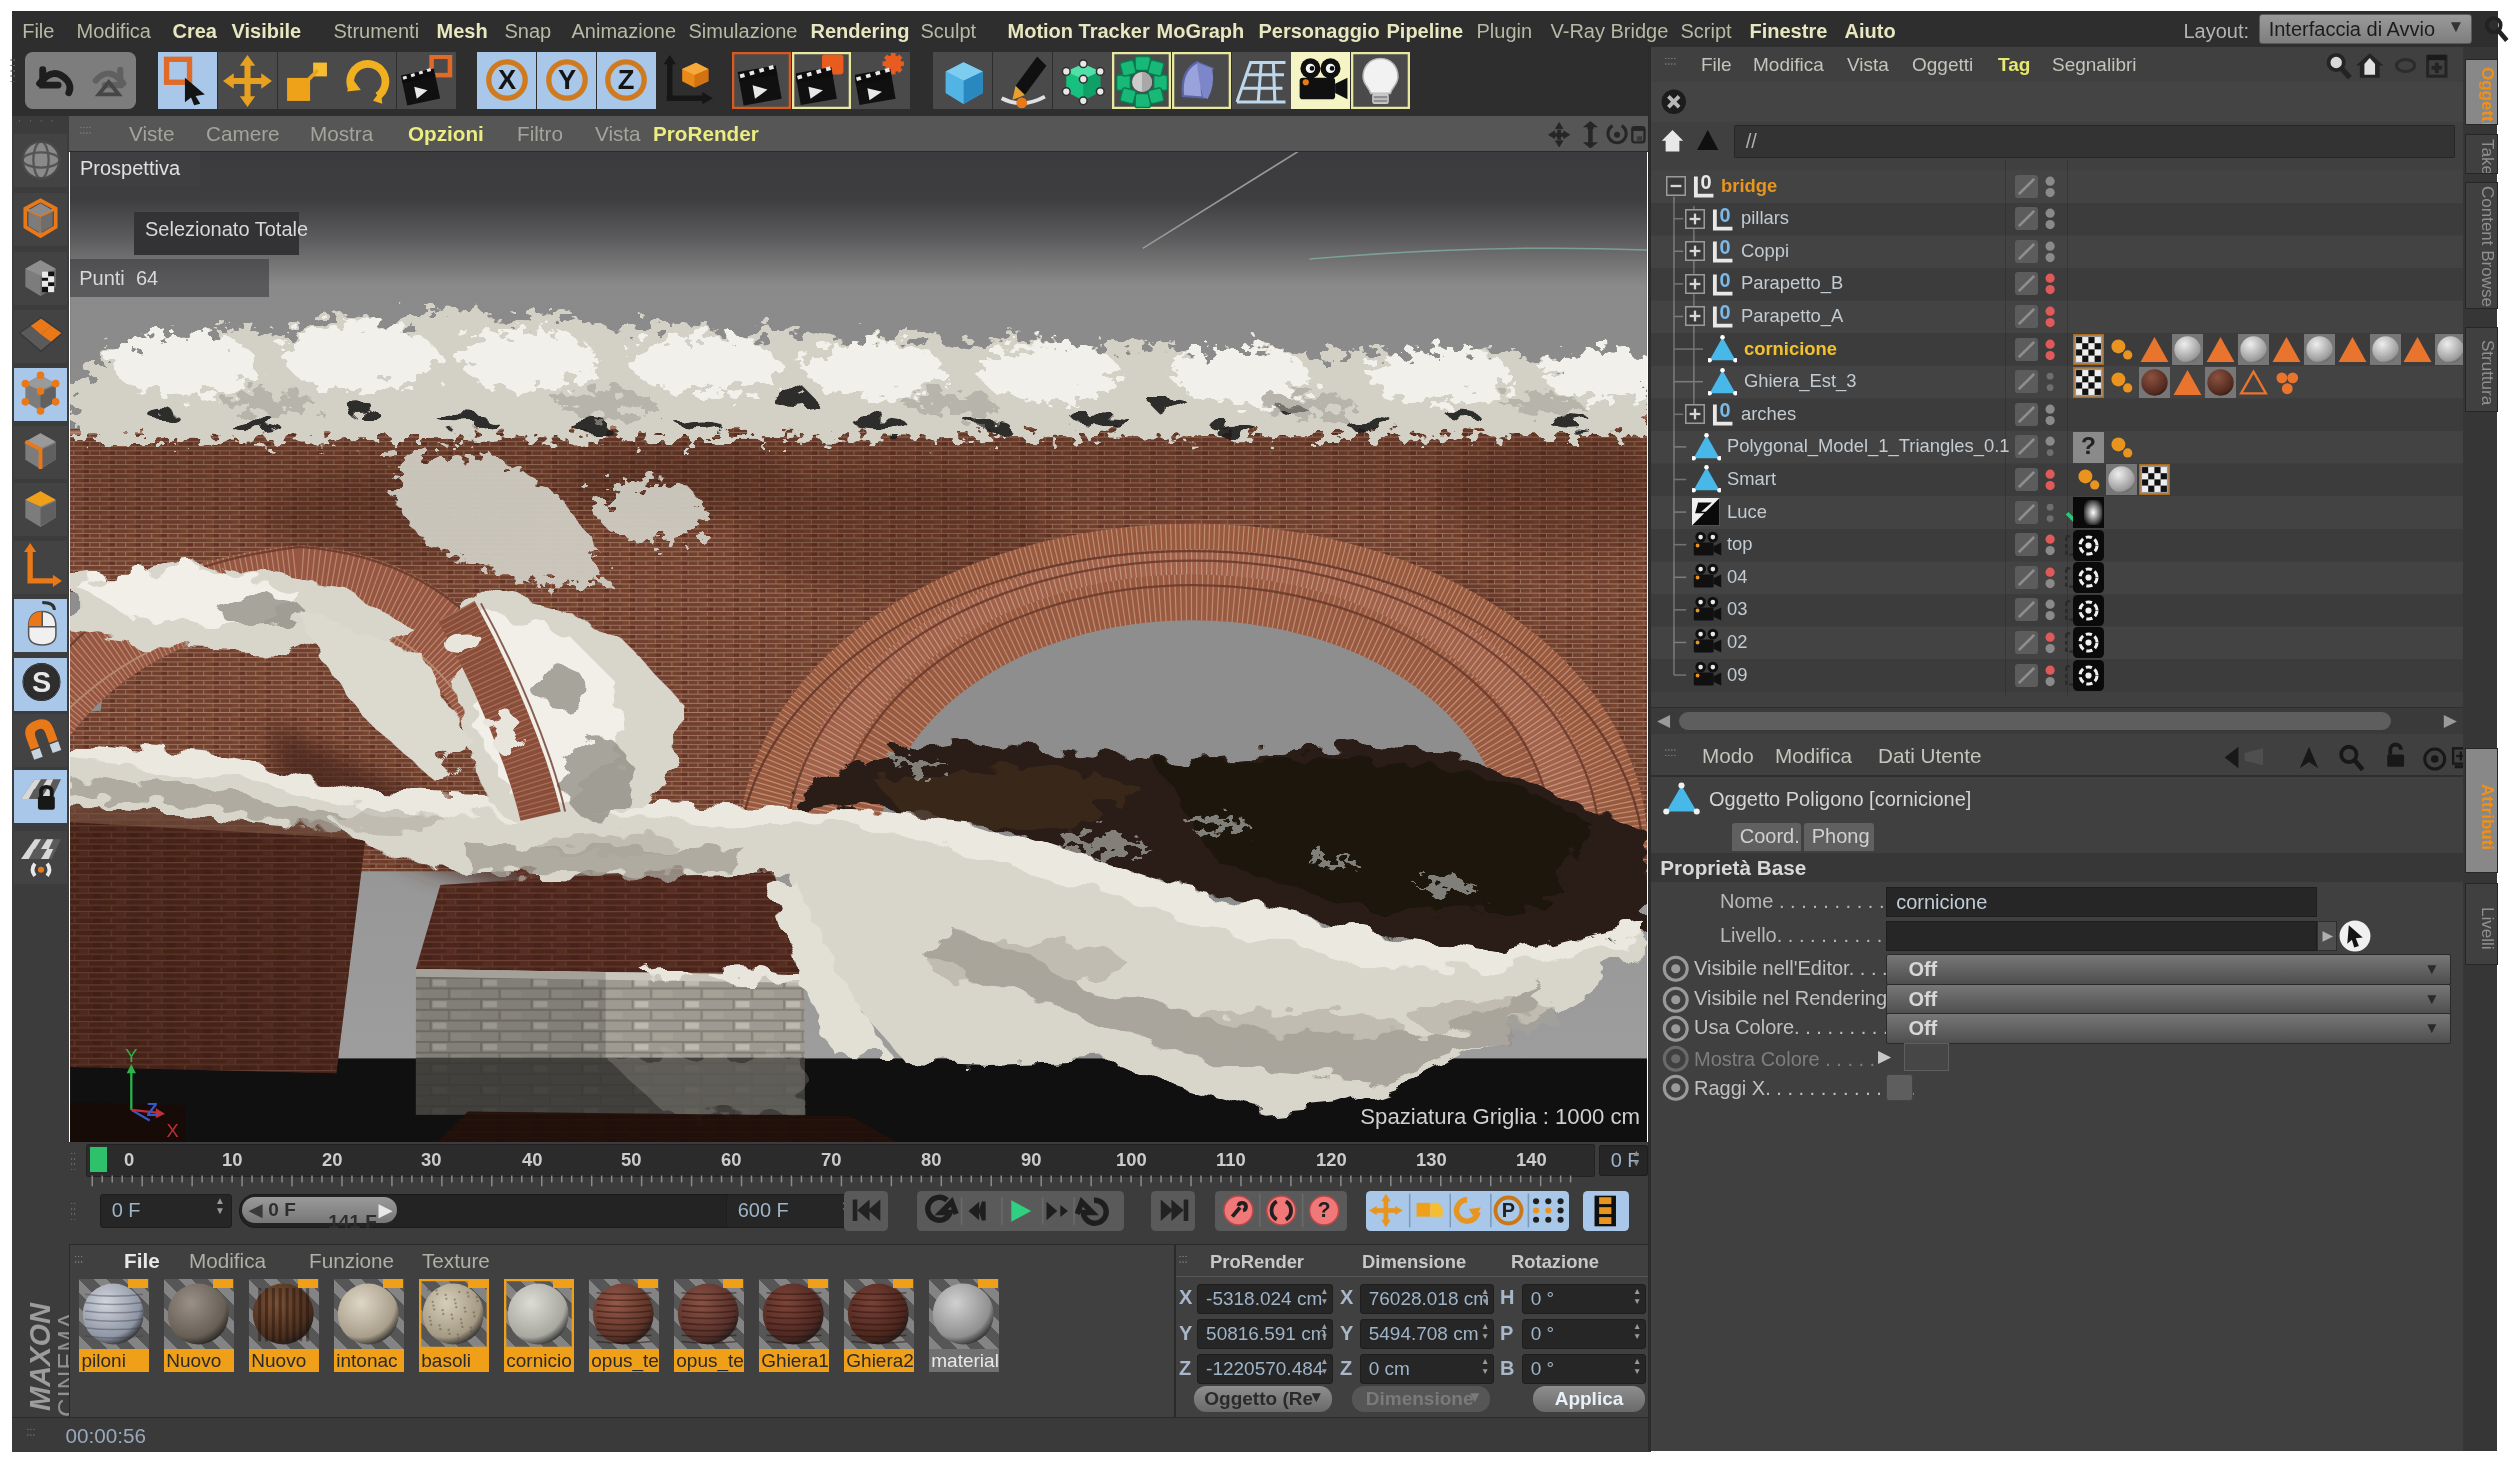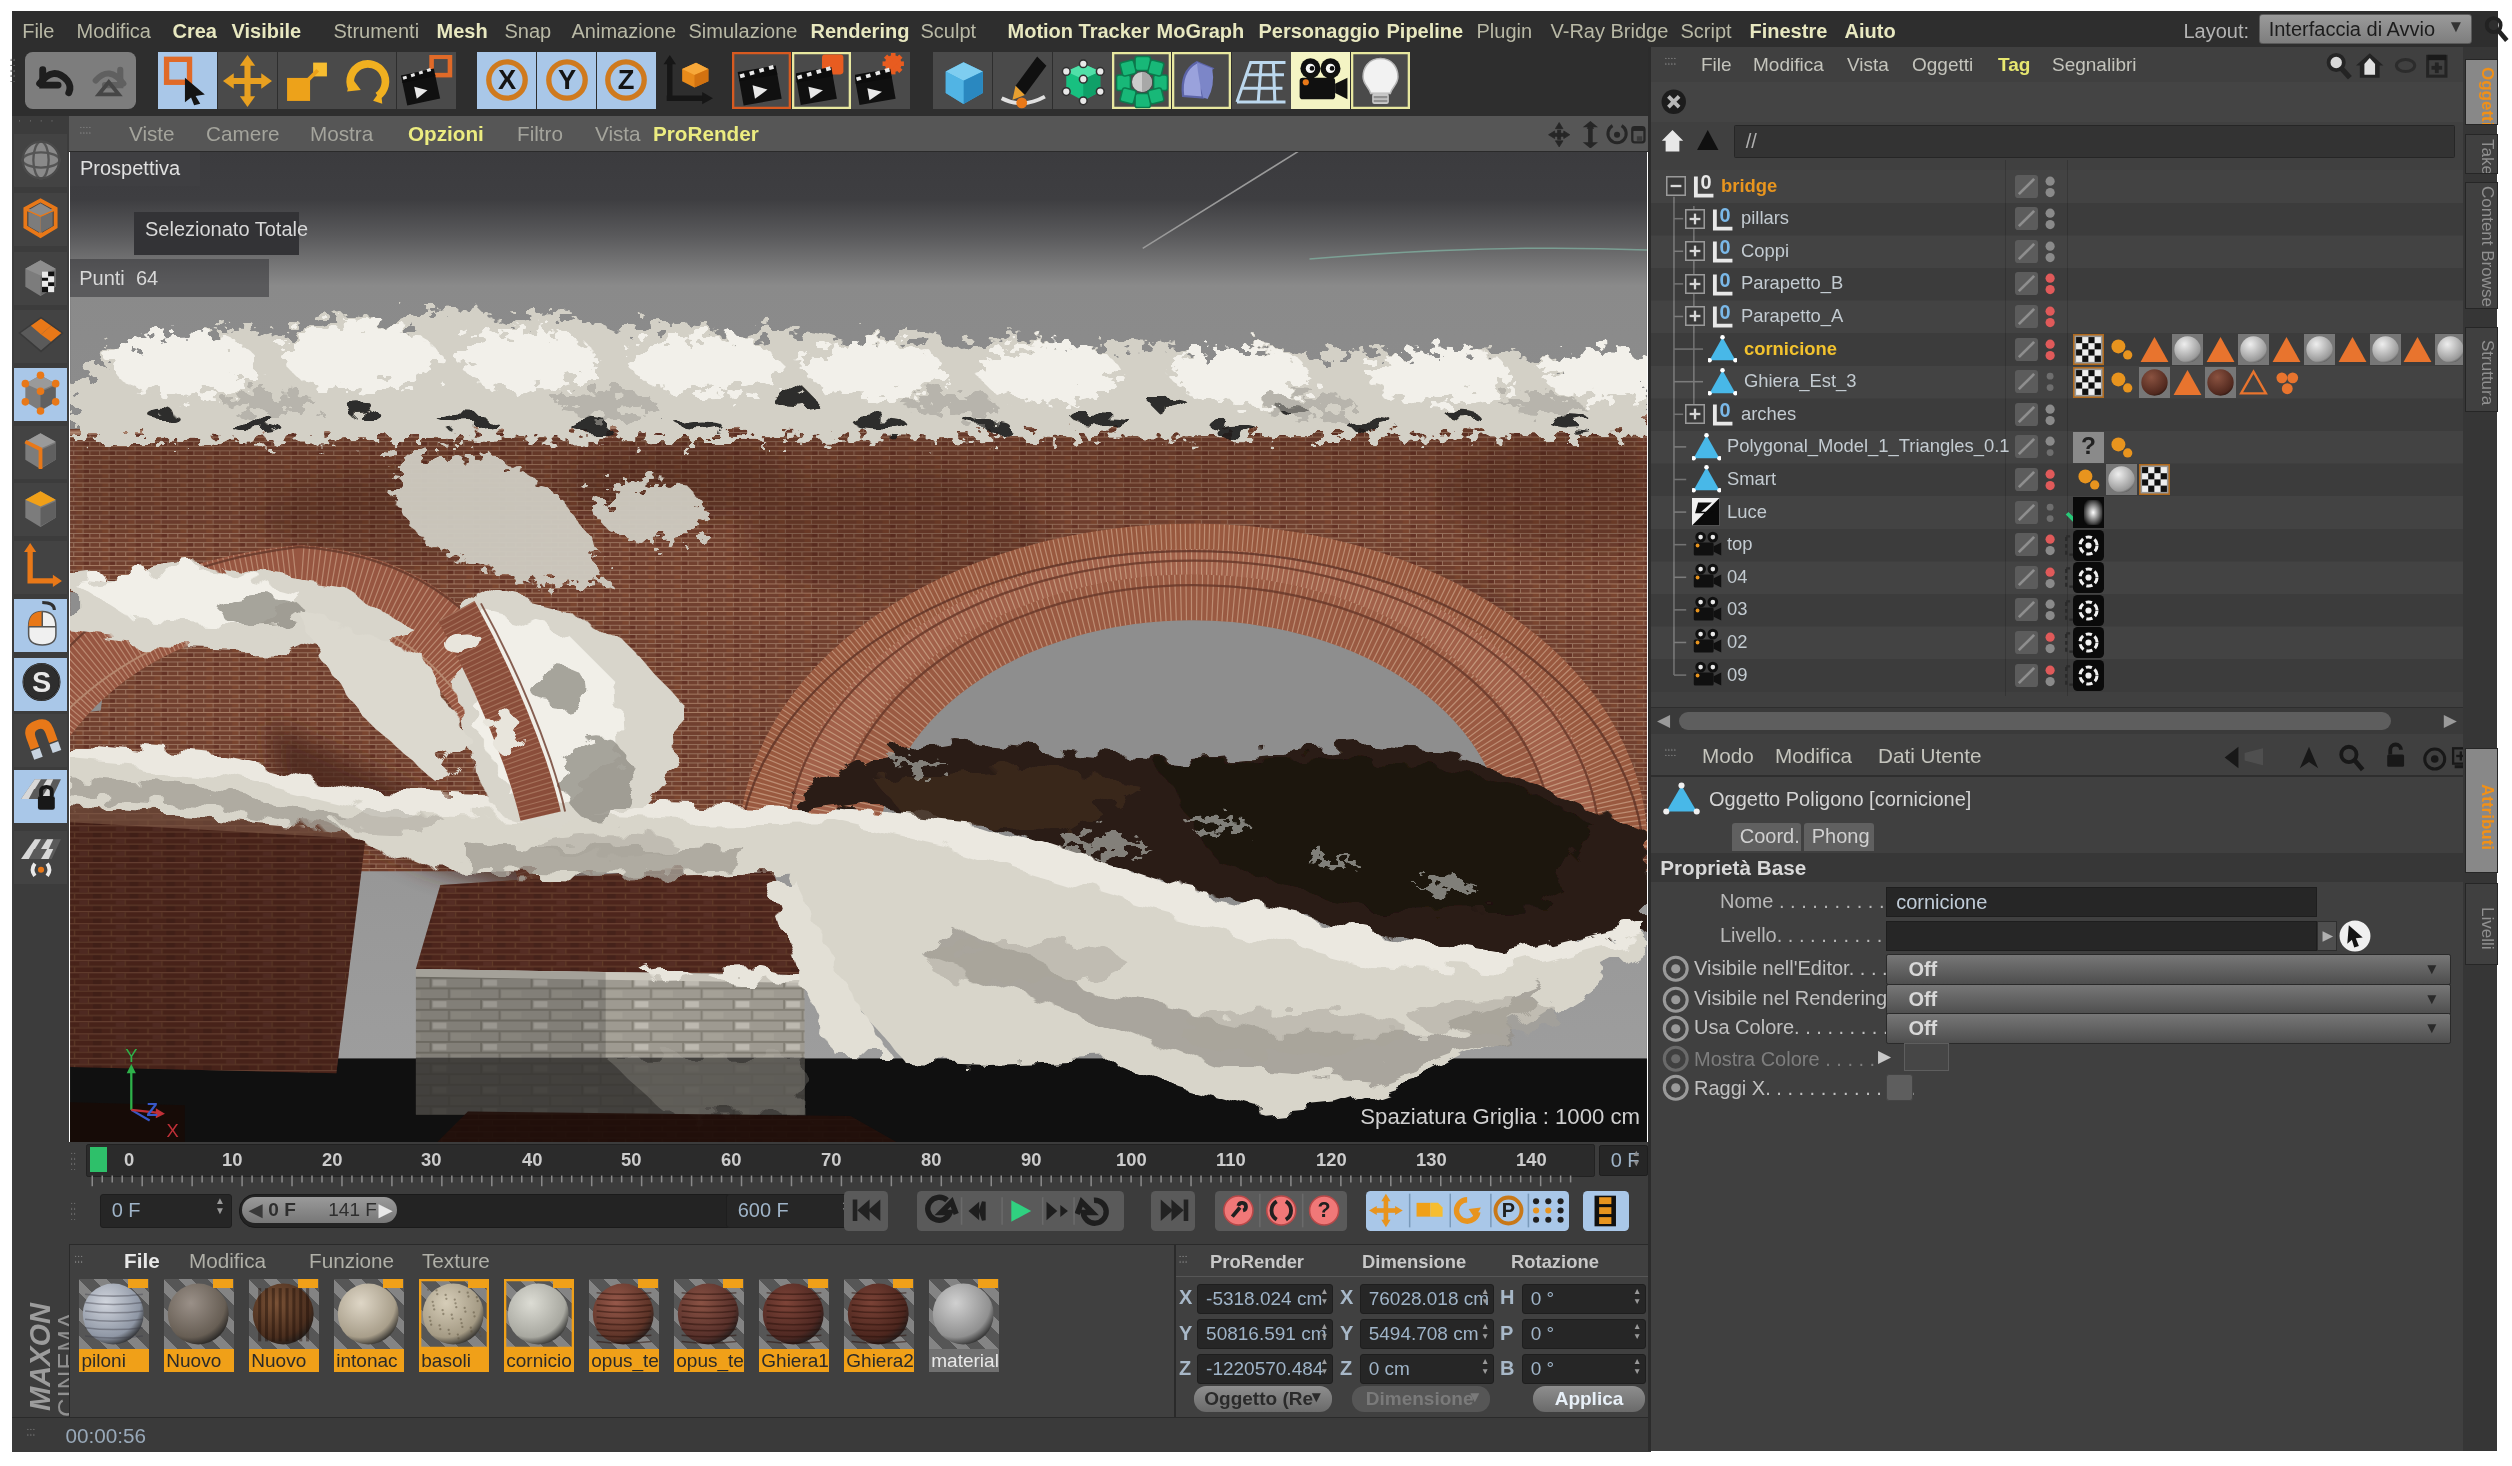--- a/index.html
+++ b/index.html
@@ -874,21 +874,21 @@
   <div id="transport" class="abs">
     <div class="grip" style="left:1.5px;top:9.2px;color:#6a6a6a;">⁚⁚<br>⁚⁚<br>⁚⁚<br>⁚⁚</div>
     <div class="field" style="left:31px;top:4.6px;width:130px;height:32px;border-radius:3.1px;">
       <span style="position:absolute;left:10.7px;top:4.6px;">0 F</span>
       <span style="position:absolute;right:6.1px;top:1.5px;color:#9a9a9a;font-size:10px;line-height:10px;">▲<br>▼</span>
     </div>
     <div class="abs" style="left:170px;top:4.6px;width:536px;height:32px;background:#232323;border:0.8px solid #1a1a1a;border-radius:16px;">
       <div class="abs" style="left:2.3px;top:2.3px;width:155px;height:26px;background:linear-gradient(#9a9a9a,#777);border-radius:13px;">
         <span style="position:absolute;left:6.1px;top:2.3px;color:#3a3a3a;font-size:18.4px;">◀</span>
         <span style="position:absolute;left:26px;top:2.3px;color:#2e2e2e;font-size:19px;font-weight:bold;">0 F</span>
-        <span style="position:absolute;left:86px;top:2px;color:#2e2e2e;font-size:19px;font-weight:normal;">141 F</span>
+        <span style="position:absolute;left:86px;top:14px;color:#2e2e2e;font-size:19px;font-weight:bold;">141 F</span>
         <span style="position:absolute;right:4.6px;top:2.3px;color:#e8e8e8;font-size:18.4px;">▶</span>
       </div>
     </div>
     <div class="field" style="left:657px;top:4.6px;width:130px;height:32px;border-radius:3.1px;">
       <span style="position:absolute;left:10.7px;top:4.6px;">600 F</span>
       <span style="position:absolute;right:6.1px;top:1.5px;color:#9a9a9a;font-size:10px;line-height:10px;">▲<br>▼</span>
     </div>
     <div class="abs" style="left:775px;top:1.5px;width:44px;height:40px;background:#5a5a5a;border-radius:4.6px;"></div>
     <svg class="abs" style="left:782px;top:9.2px" width="31" height="24.5" viewBox="0 0 40 32">
         <g fill="#222">

